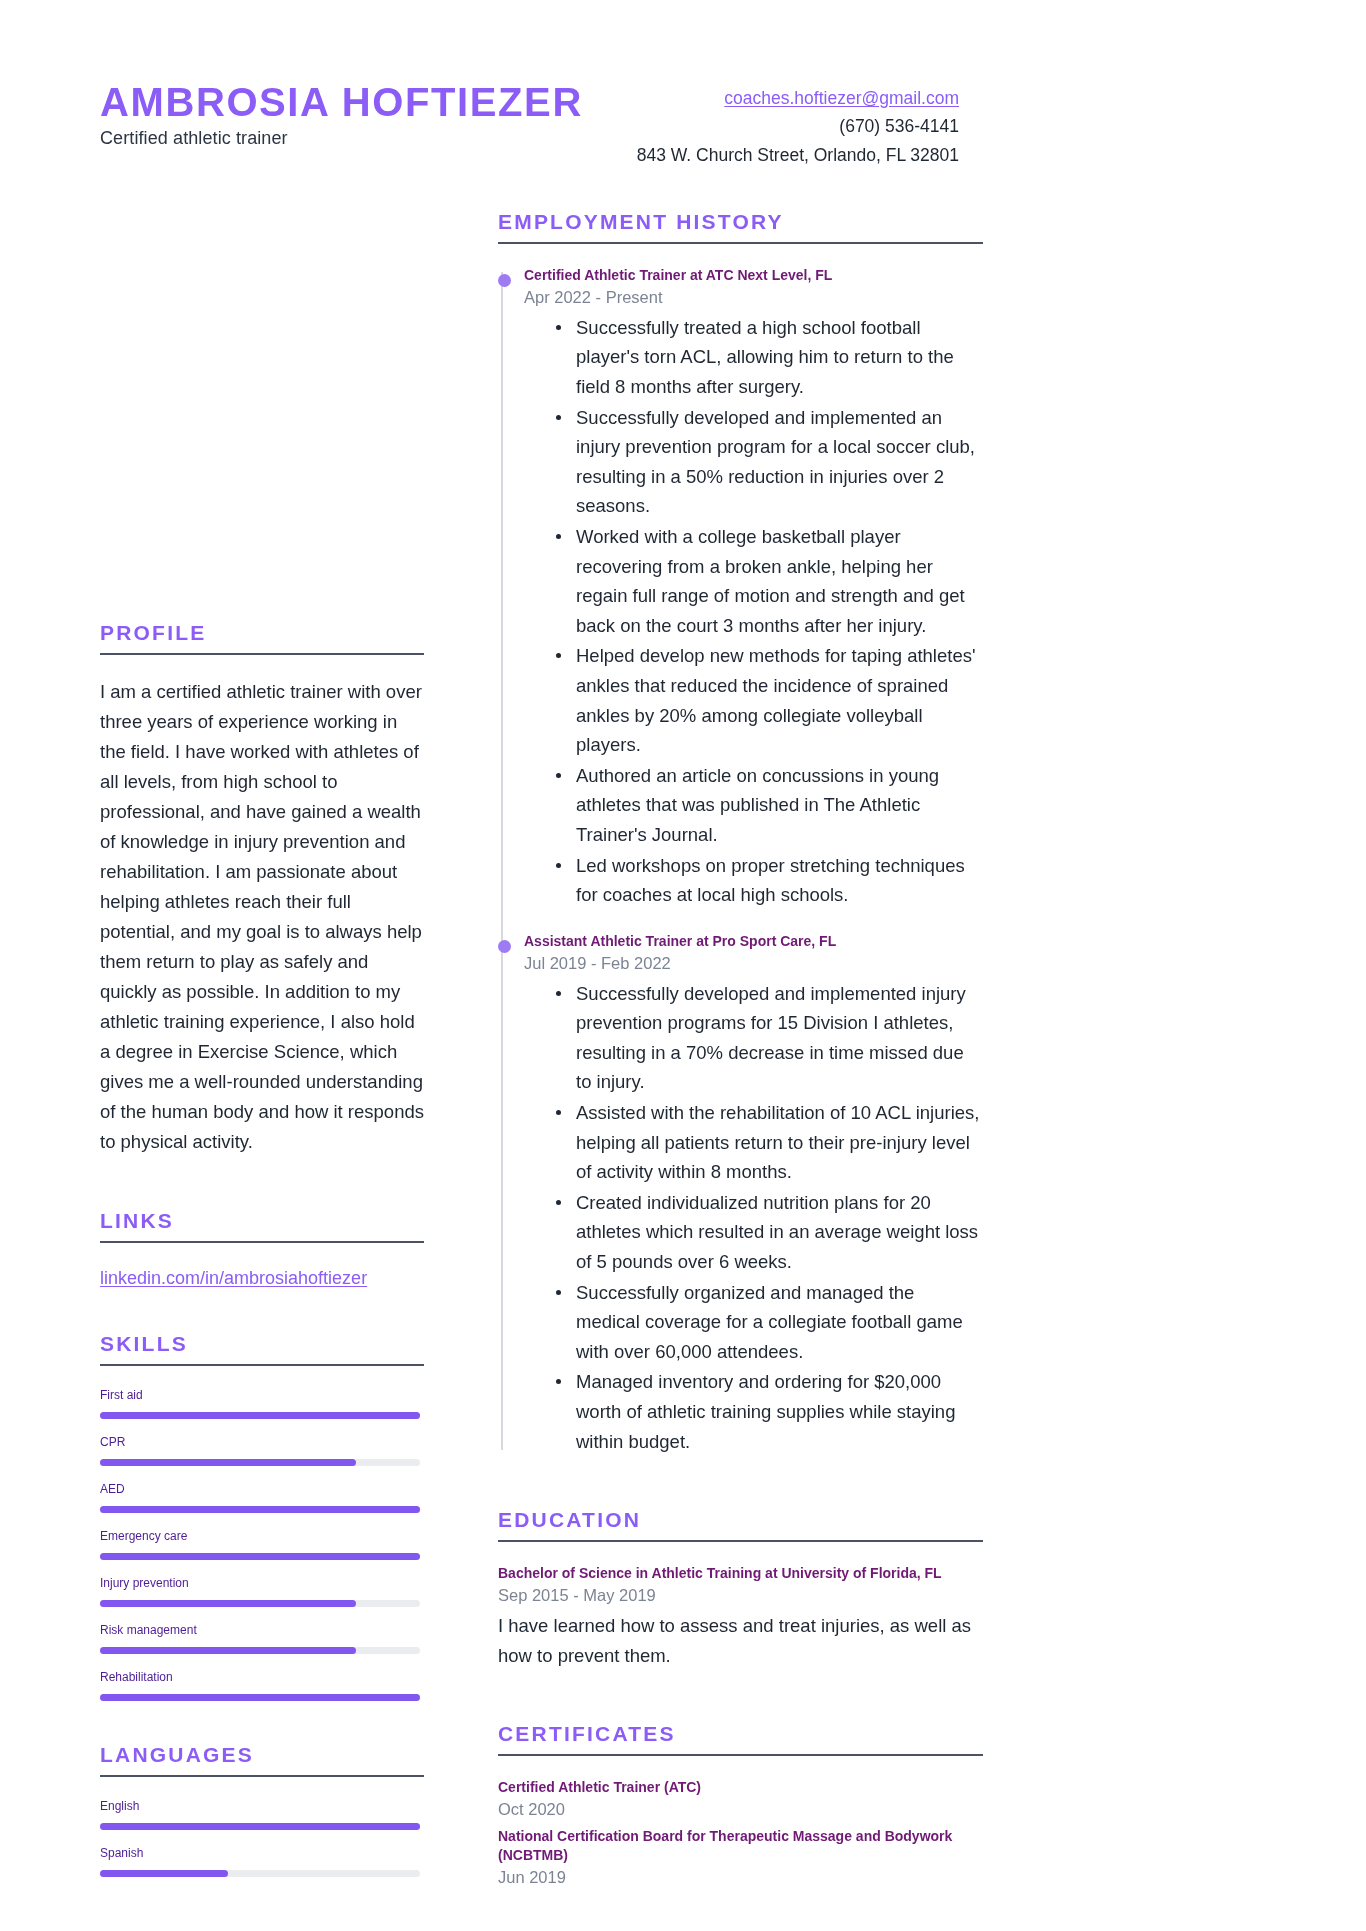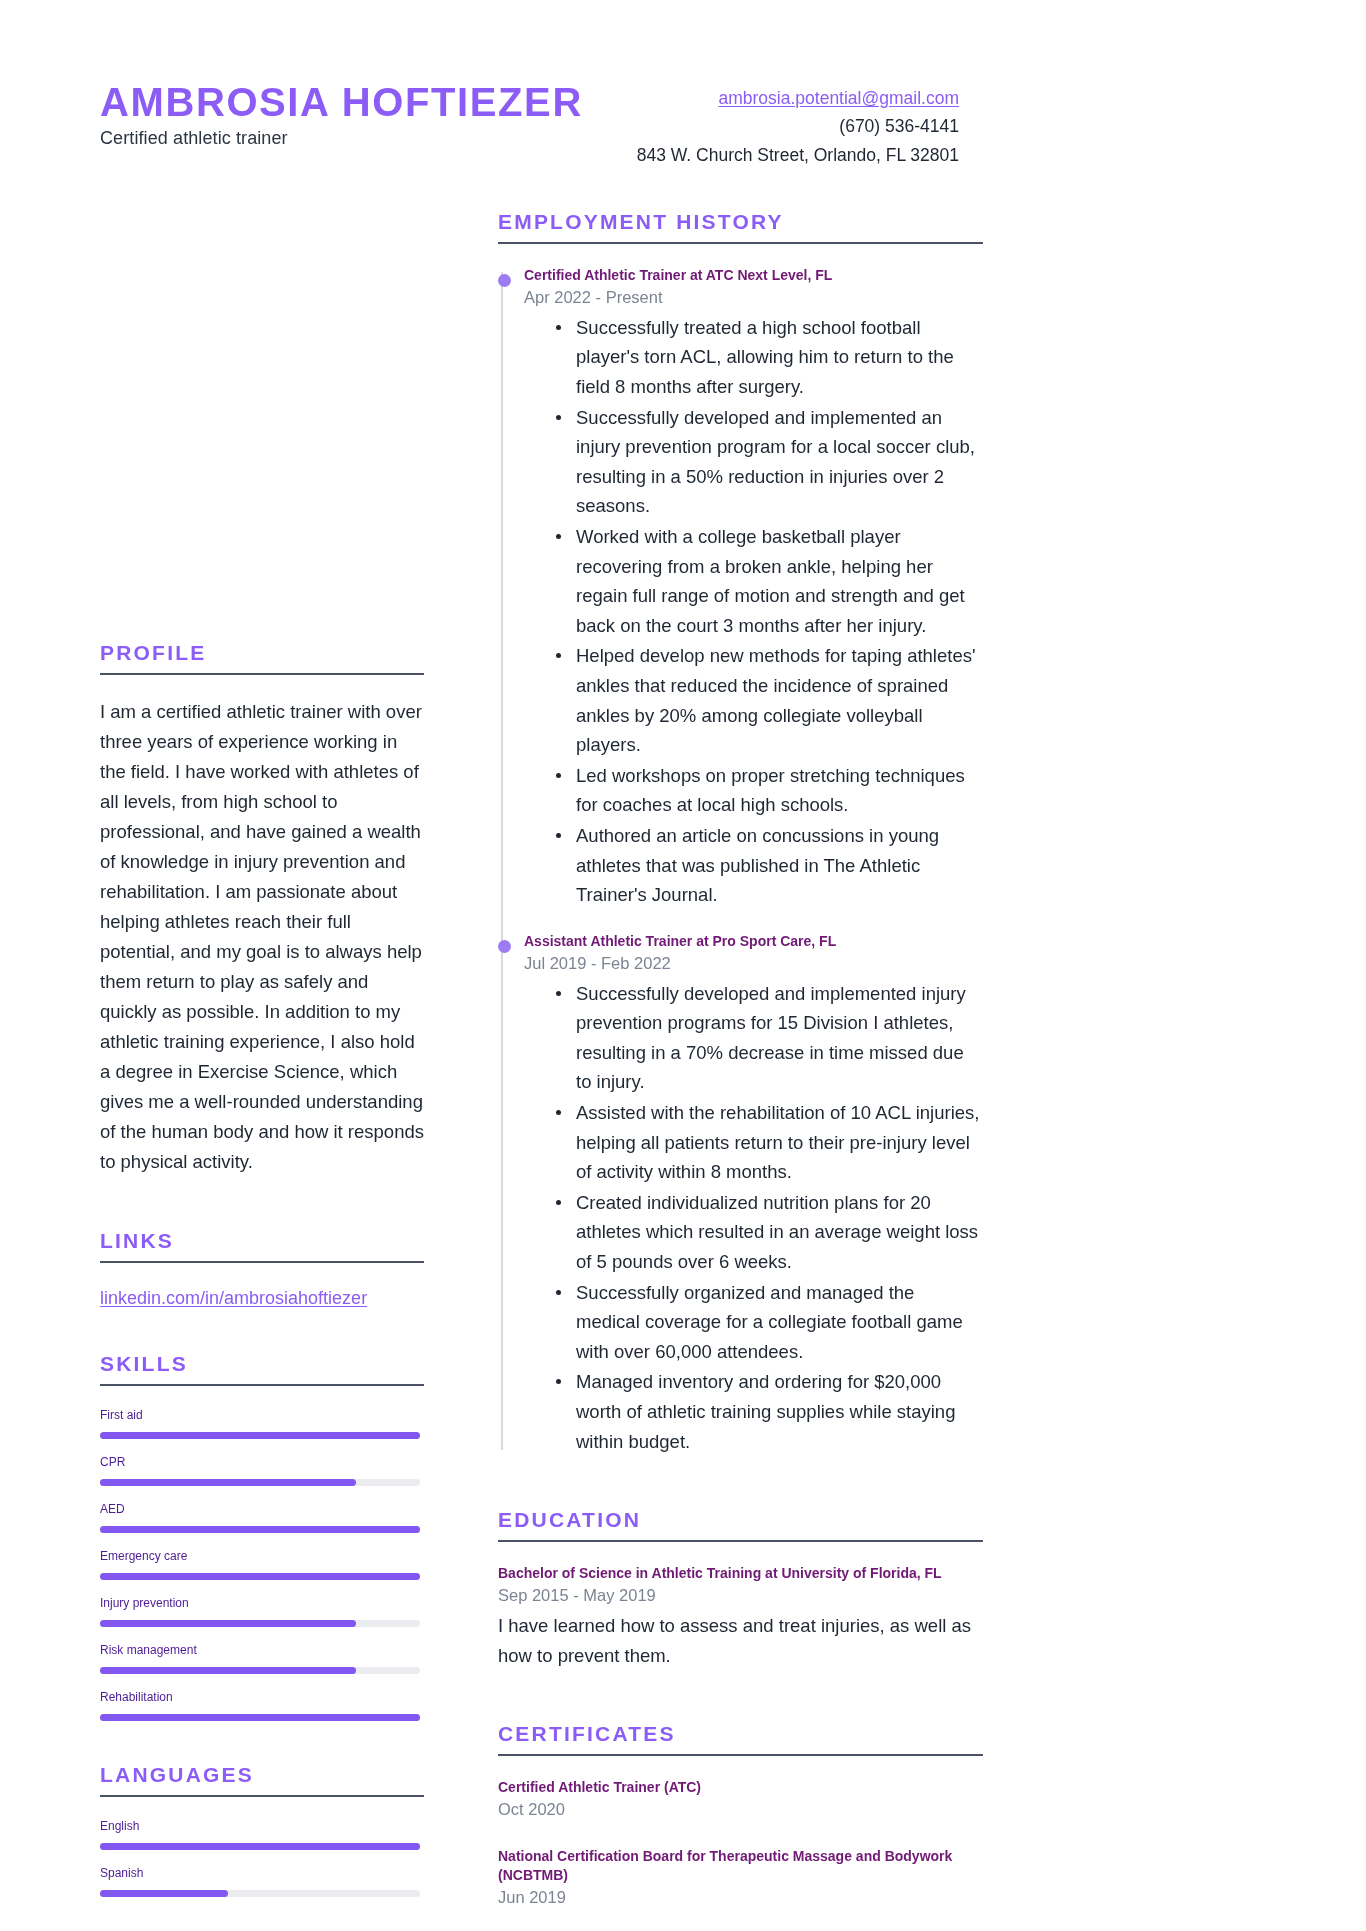--- a/index.html
+++ b/index.html
@@ -234,42 +234,42 @@
     position: absolute;
     left: 2px;
     top: 12px;
     width: 5px;
     height: 5px;
     border-radius: 50%;
     background: #1f2733;
   }
 
   
-  .block { margin-bottom: 28px; }
+  .block { margin-bottom: 8px; }
   .block:last-child { margin-bottom: 0; }
 
   .gap-md { height: 36px; }
   .gap-lg { height: 48px; }
   .gap-sm { height: 26px; }
 </style>
 </head>
 <body>
 
 <div class="page">
 
   <div class="header">
     <div class="header-inner">
       <div class="identity">
         <div class="full-name">AMBROSIA HOFTIEZER</div>
         <div class="job-title">Certified athletic trainer</div>
       </div>
 
       <div class="contact-block">
         <div class="contact-line">
-          <a class="contact-email" href="#">ambrosia.potential@gmail.com</a>
+          <a class="contact-email" href="#">coaches.hoftiezer@gmail.com</a>
         </div>
         <div class="contact-line">(670) 536-4141</div>
         <div class="contact-line">843 W. Church Street, Orlando, FL 32801</div>
       </div>
     </div>
 
     <div class="icon-rail">
       <span>
         <svg width="22" height="22" viewBox="0 0 24 24">
             <path d="M2.2 6.6C2.2 5.6 3 4.8 4 4.8h16c1 0 1.8.8 1.8 1.8v.35L12 13.05 2.2 6.95V6.6zm0 2.6 9.3 5.8c.3.2.7.2 1 0l9.3-5.8v8.2c0 1-.8 1.8-1.8 1.8H4c-1 0-1.8-.8-1.8-1.8V9.2z"></path>
@@ -388,22 +388,22 @@
         <div class="timeline" id="jobs-list">
             <div class="job">
               <div class="job-dot"></div>
               <div class="entry-title">Certified Athletic Trainer at ATC Next Level, FL</div>
               <div class="entry-date">Apr 2022 - Present</div>
               <ul class="bullets">
                 <li>Successfully treated a high school football player's torn ACL, allowing him to return to the field 8 months after surgery.</li>
                 <li>Successfully developed and implemented an injury prevention program for a local soccer club, resulting in a 50% reduction in injuries over 2 seasons.</li>
                 <li>Worked with a college basketball player recovering from a broken ankle, helping her regain full range of motion and strength and get back on the court 3 months after her injury.</li>
                 <li>Helped develop new methods for taping athletes' ankles that reduced the incidence of sprained ankles by 20% among collegiate volleyball players.</li>
+                <li>Authored an article on concussions in young athletes that was published in The Athletic Trainer's Journal.</li>
                 <li>Led workshops on proper stretching techniques for coaches at local high schools.</li>
-                <li>Authored an article on concussions in young athletes that was published in The Athletic Trainer's Journal.</li>
               </ul>
             </div>
             <div class="job">
               <div class="job-dot"></div>
               <div class="entry-title">Assistant Athletic Trainer at Pro Sport Care, FL</div>
               <div class="entry-date">Jul 2019 - Feb 2022</div>
               <ul class="bullets">
                 <li>Successfully developed and implemented injury prevention programs for 15 Division I athletes, resulting in a 70% decrease in time missed due to injury.</li>
                 <li>Assisted with the rehabilitation of 10 ACL injuries, helping all patients return to their pre-injury level of activity within 8 months.</li>
                 <li>Created individualized nutrition plans for 20 athletes which resulted in an average weight loss of 5 pounds over 6 weeks.</li>

